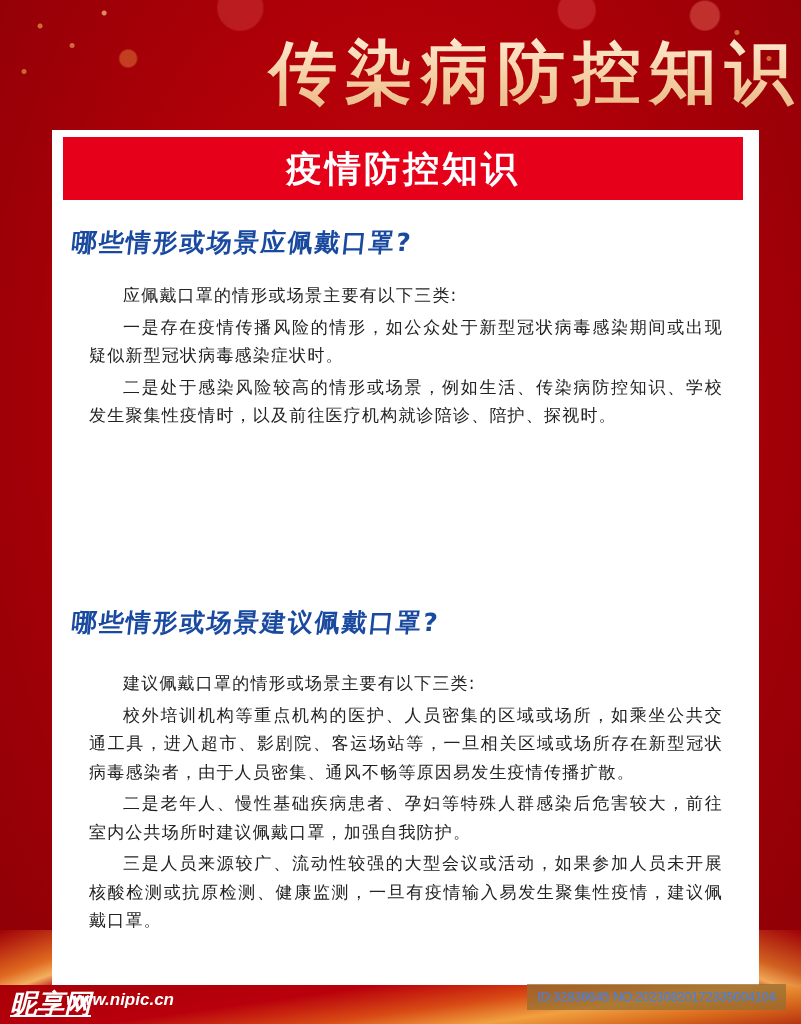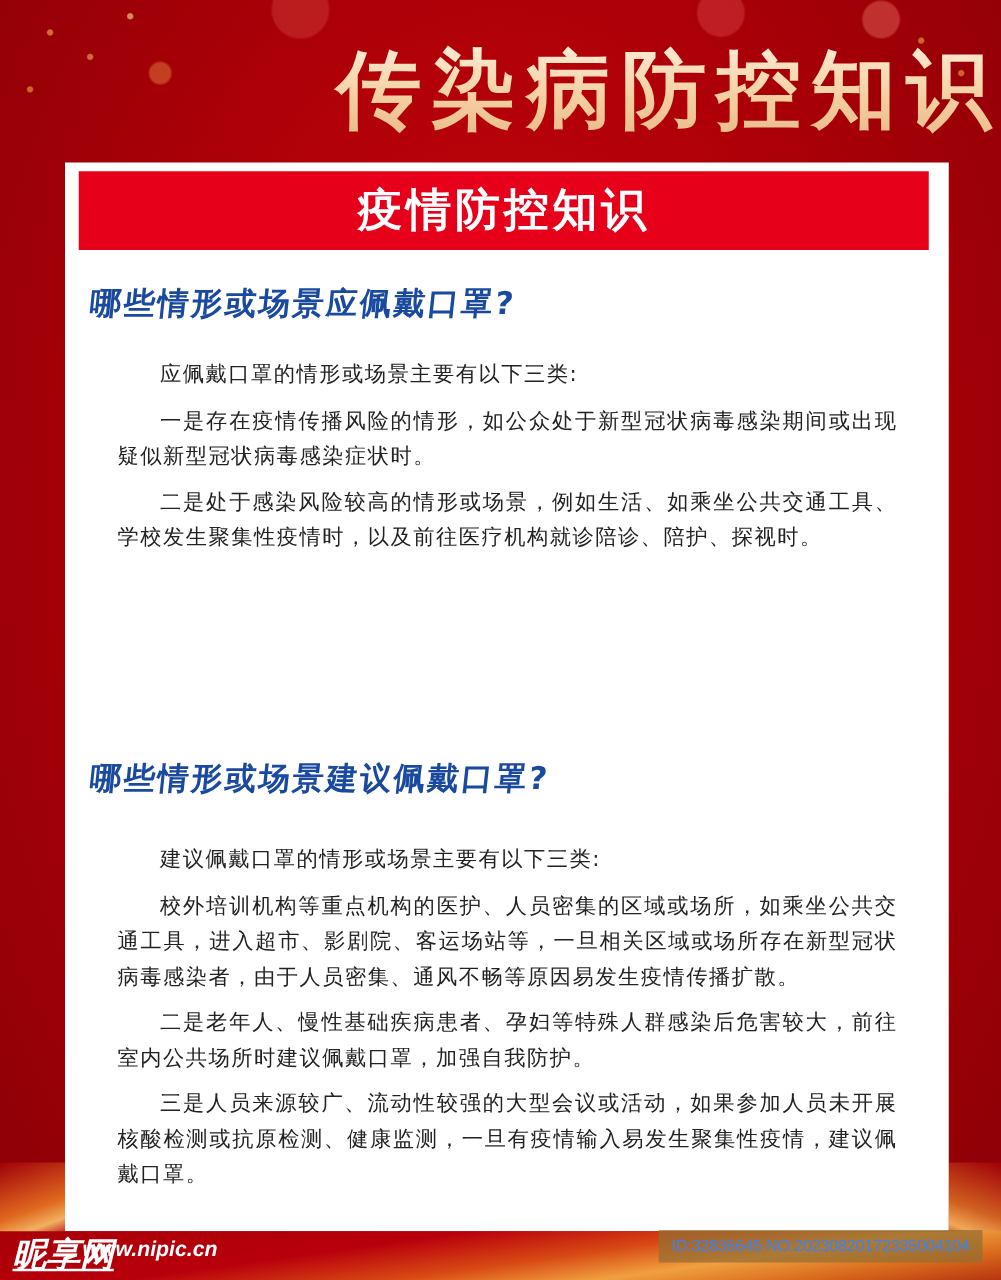--- a/index.html
+++ b/index.html
@@ -44,21 +44,21 @@
     position: absolute; left: 20px;
     font-size: 25px; font-weight: bold; color: #1a4aa0; letter-spacing: 2px;
     transform: skewX(-6deg);
   }
   .q1 { top: 96px; }
   .q2 { top: 476px; }
   .section { position: absolute; left: 34px; width: 640px; }
   .s1 { top: 148px; }
   .s2 { top: 536px; }
   .para {
-    margin: 8px; font-size: 17px; line-height: 28.5px; color: #222222;
+    margin: 3px; font-size: 17px; line-height: 28.5px; color: #222222;
     text-indent: 2em; letter-spacing: 1.2px; text-align: justify;
   }
   .bottom-band {
     position: absolute; left: 0; top: 985px; width: 801px; height: 39px;
     background: linear-gradient(172deg, #a80008 0%, #b8000c 35%, #d84a14 55%, #f0a040 70%, #d86a1c 85%, #b83410 100%);
   }
   .bottom-left-stripe {
     position: absolute; left: 0; top: 930px; width: 52px; height: 60px;
     background: linear-gradient(160deg, #a00008 0%, #e06a20 60%, #f2b060 80%, #b00010 100%);
   }
@@ -92,21 +92,21 @@
 <div class="bottom-left-stripe"></div>
 <div class="bottom-right-stripe"></div>
 
 <div class="card">
   <div class="banner">疫情防控知识</div>
 
   <div class="q-heading q1">哪些情形或场景应佩戴口罩?</div>
   <div class="section s1">
     <p class="para">应佩戴口罩的情形或场景主要有以下三类:</p>
     <p class="para">一是存在疫情传播风险的情形，如公众处于新型冠状病毒感染期间或出现疑似新型冠状病毒感染症状时。</p>
-    <p class="para">二是处于感染风险较高的情形或场景，例如生活、如乘坐公共交通工具、学校发生聚集性疫情时，以及前往医疗机构就诊陪诊、陪护、探视时。</p>
+    <p class="para">二是处于感染风险较高的情形或场景，例如生活、传染病防控知识、学校发生聚集性疫情时，以及前往医疗机构就诊陪诊、陪护、探视时。</p>
   </div>
 
   <div class="q-heading q2">哪些情形或场景建议佩戴口罩?</div>
   <div class="section s2">
     <p class="para">建议佩戴口罩的情形或场景主要有以下三类:</p>
     <p class="para">校外培训机构等重点机构的医护、人员密集的区域或场所，如乘坐公共交通工具，进入超市、影剧院、客运场站等，一旦相关区域或场所存在新型冠状病毒感染者，由于人员密集、通风不畅等原因易发生疫情传播扩散。</p>
     <p class="para">二是老年人、慢性基础疾病患者、孕妇等特殊人群感染后危害较大，前往室内公共场所时建议佩戴口罩，加强自我防护。</p>
     <p class="para">三是人员来源较广、流动性较强的大型会议或活动，如果参加人员未开展核酸检测或抗原检测、健康监测，一旦有疫情输入易发生聚集性疫情，建议佩戴口罩。</p>
   </div>
 </div>

